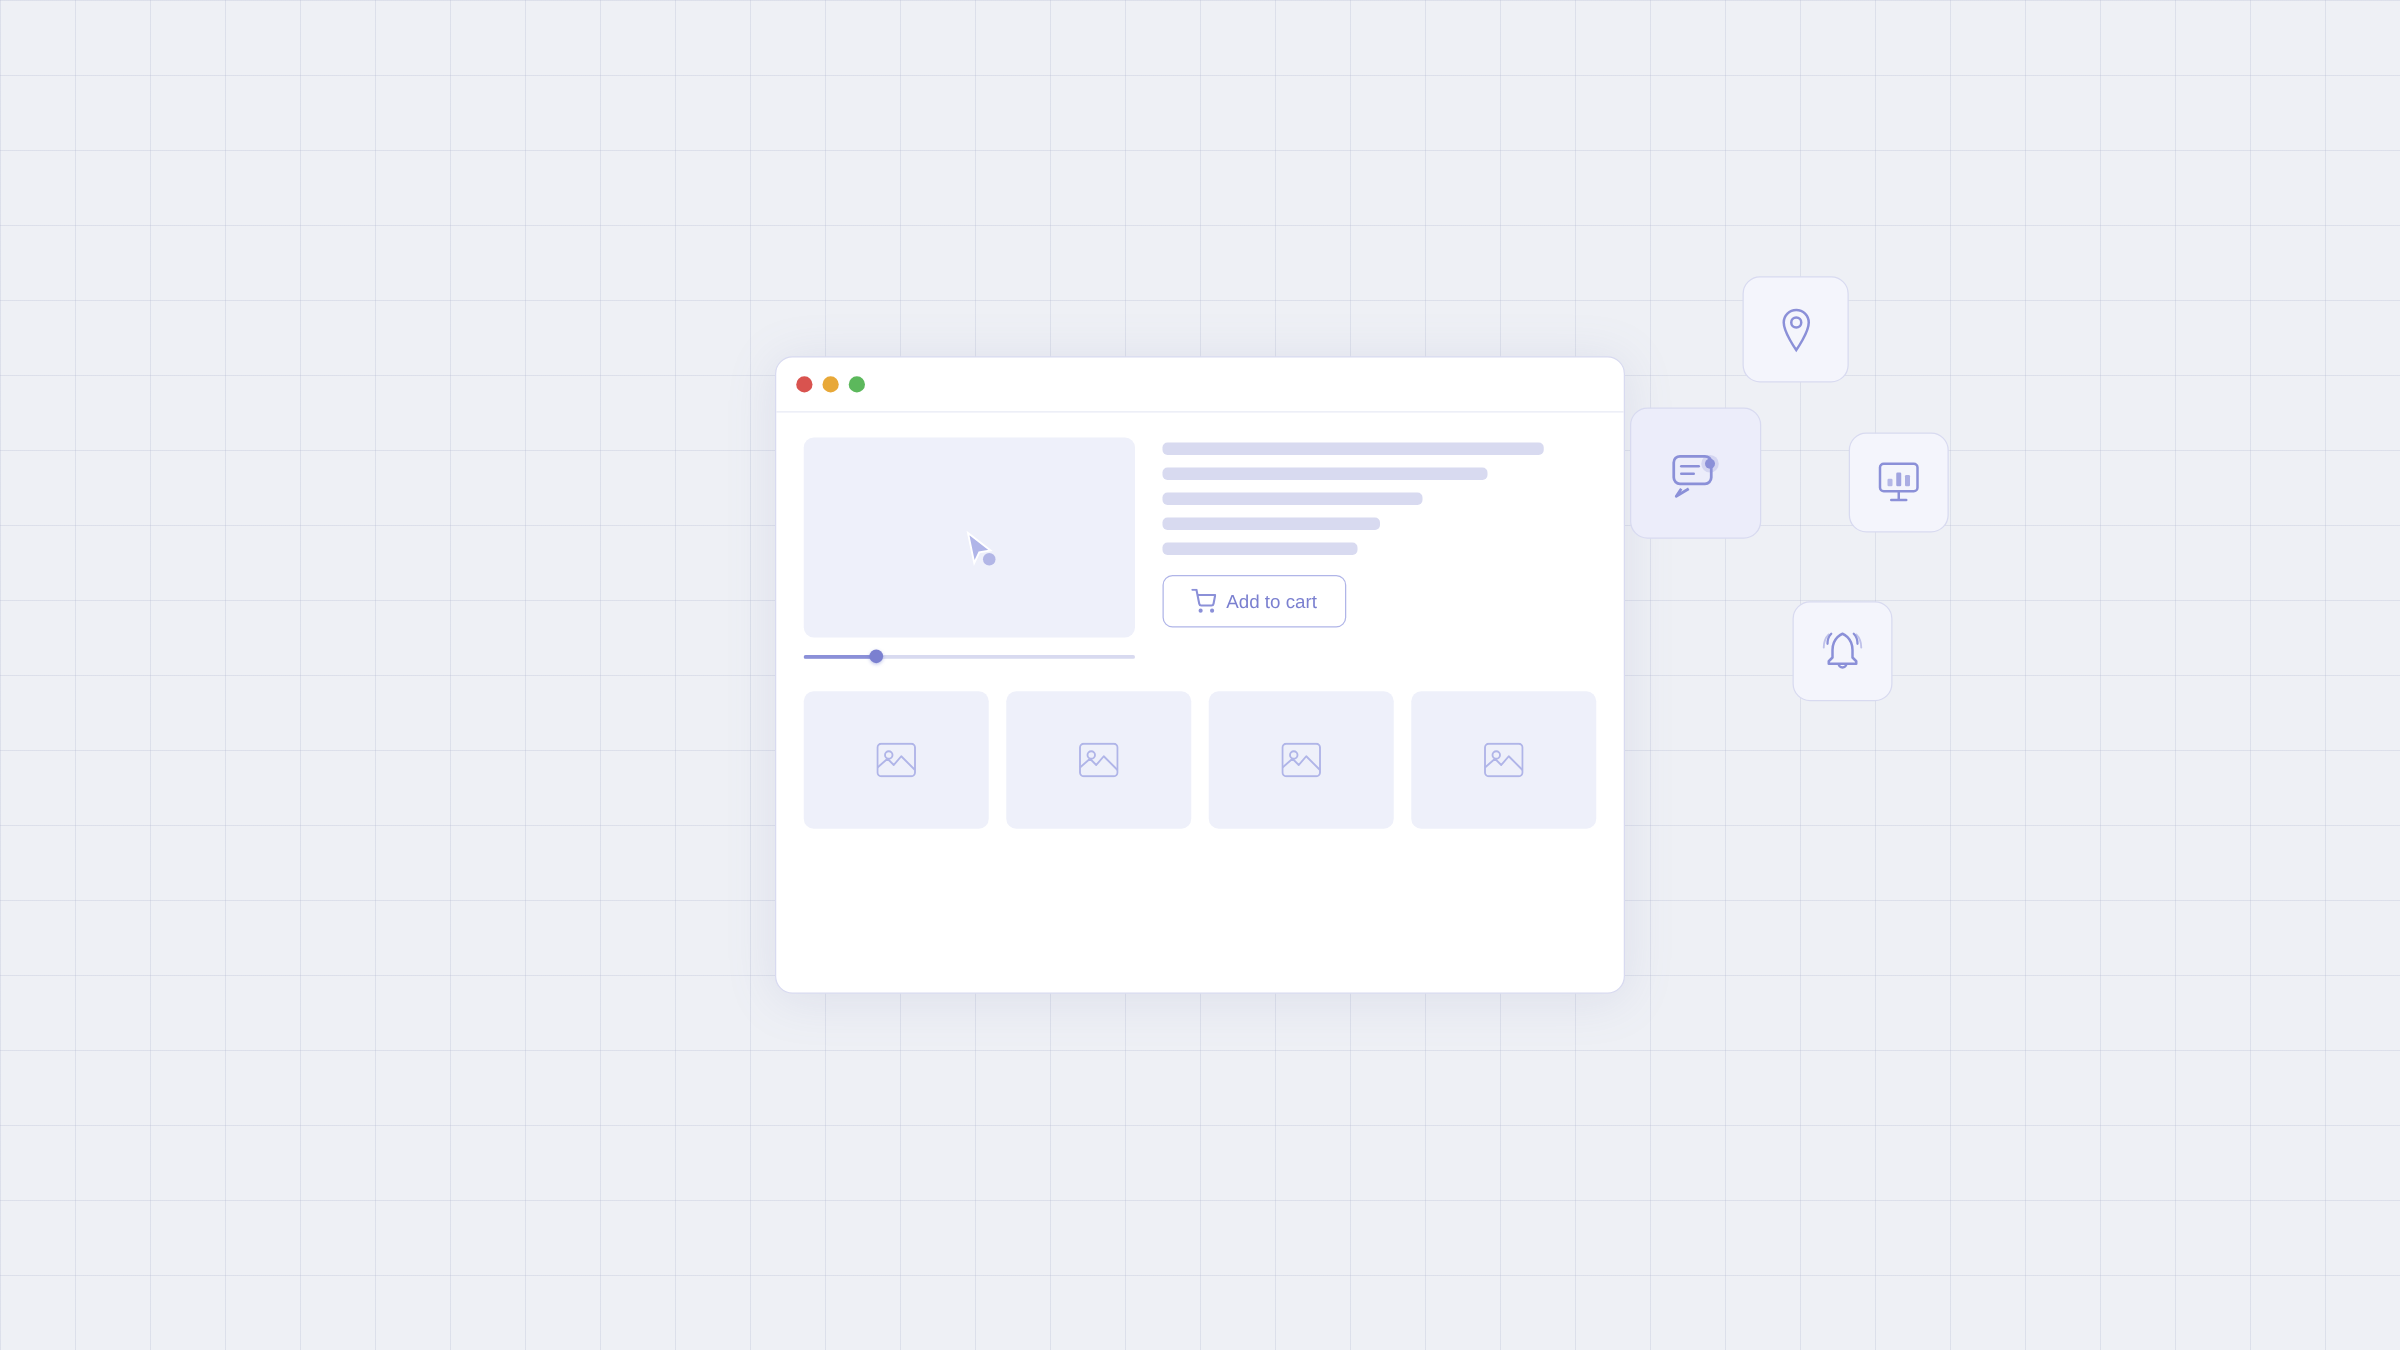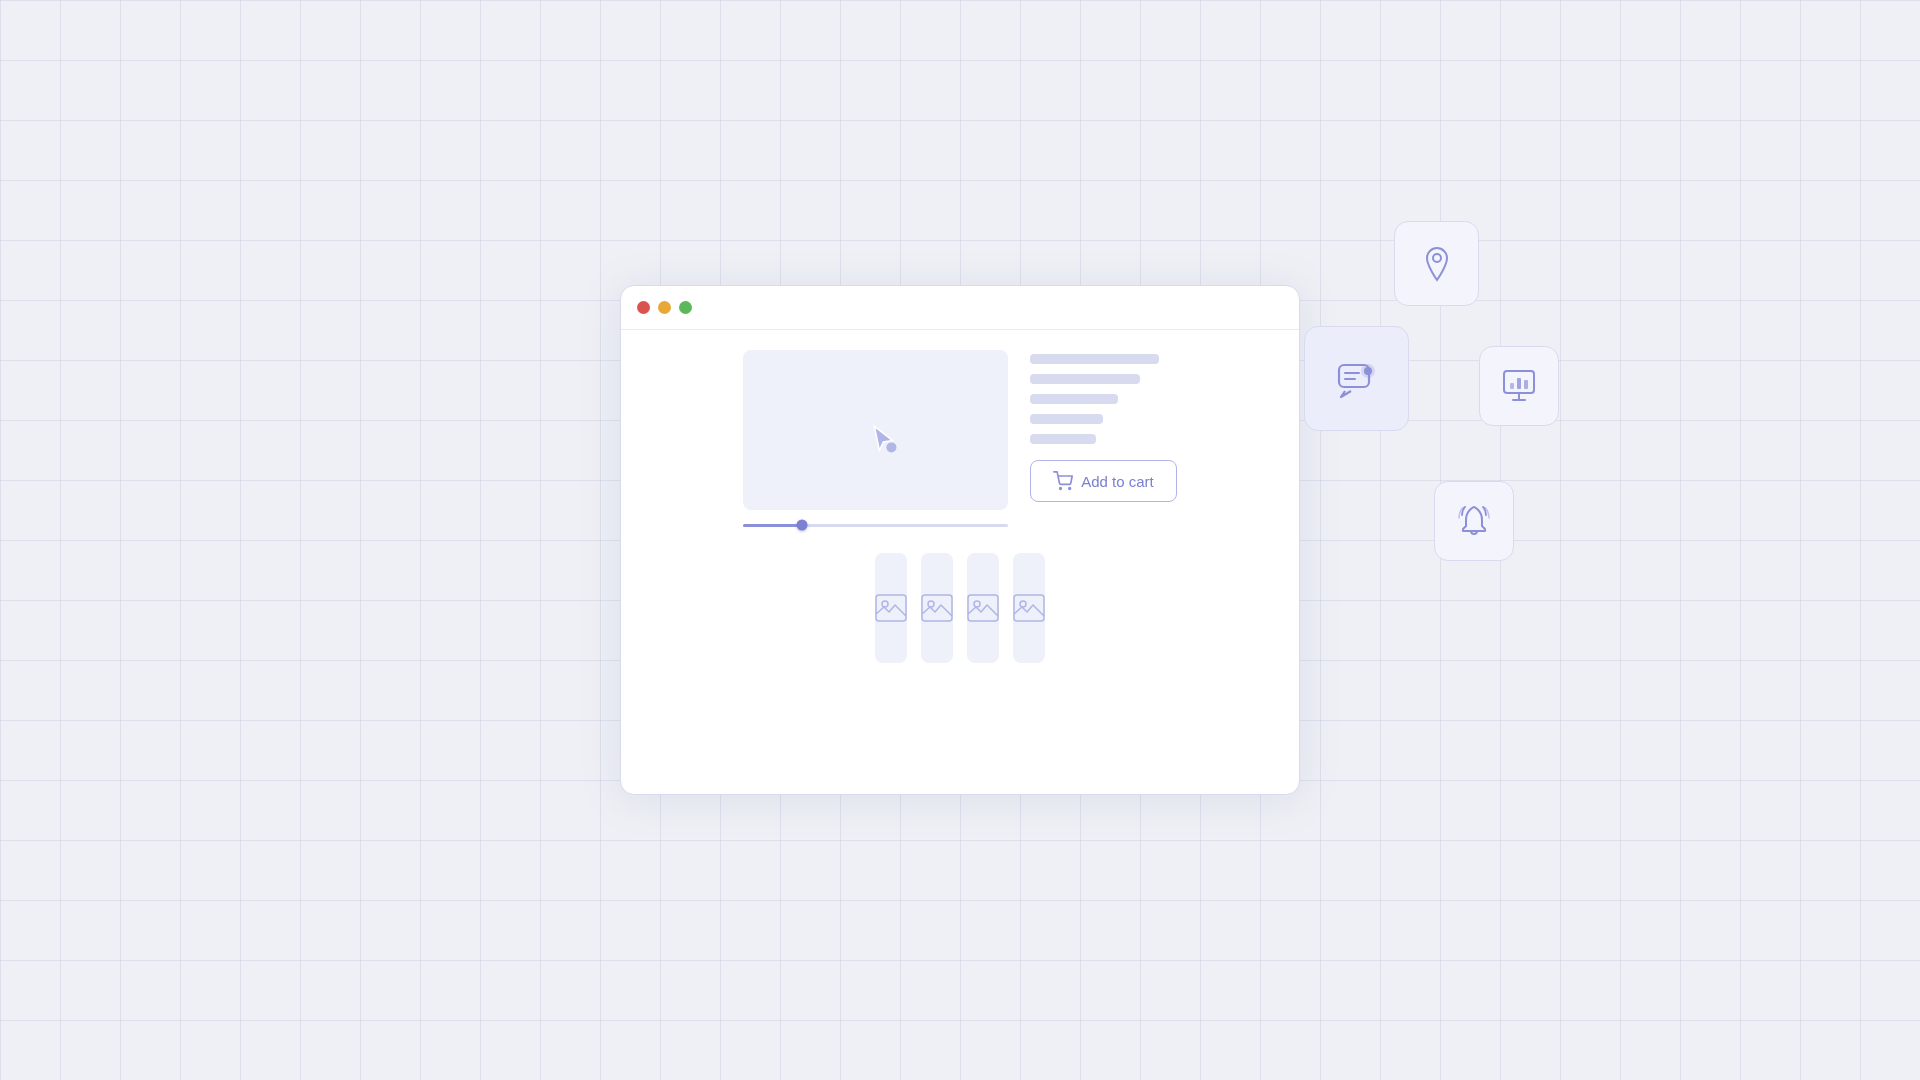--- a/index.html
+++ b/index.html
@@ -63,21 +63,20 @@
     }
     .dot-red { background: #d9534f; }
     .dot-yellow { background: #e8a838; }
     .dot-green { background: #5cb85c; }
 
     .browser-content {
       padding: 20px 22px;
       display: flex;
       flex-direction: column;
       gap: 18px;
-      align-items: center;
     }
 
     
     .product-row {
       display: flex;
       gap: 22px;
     }
 
     
     .cursor-icon {

